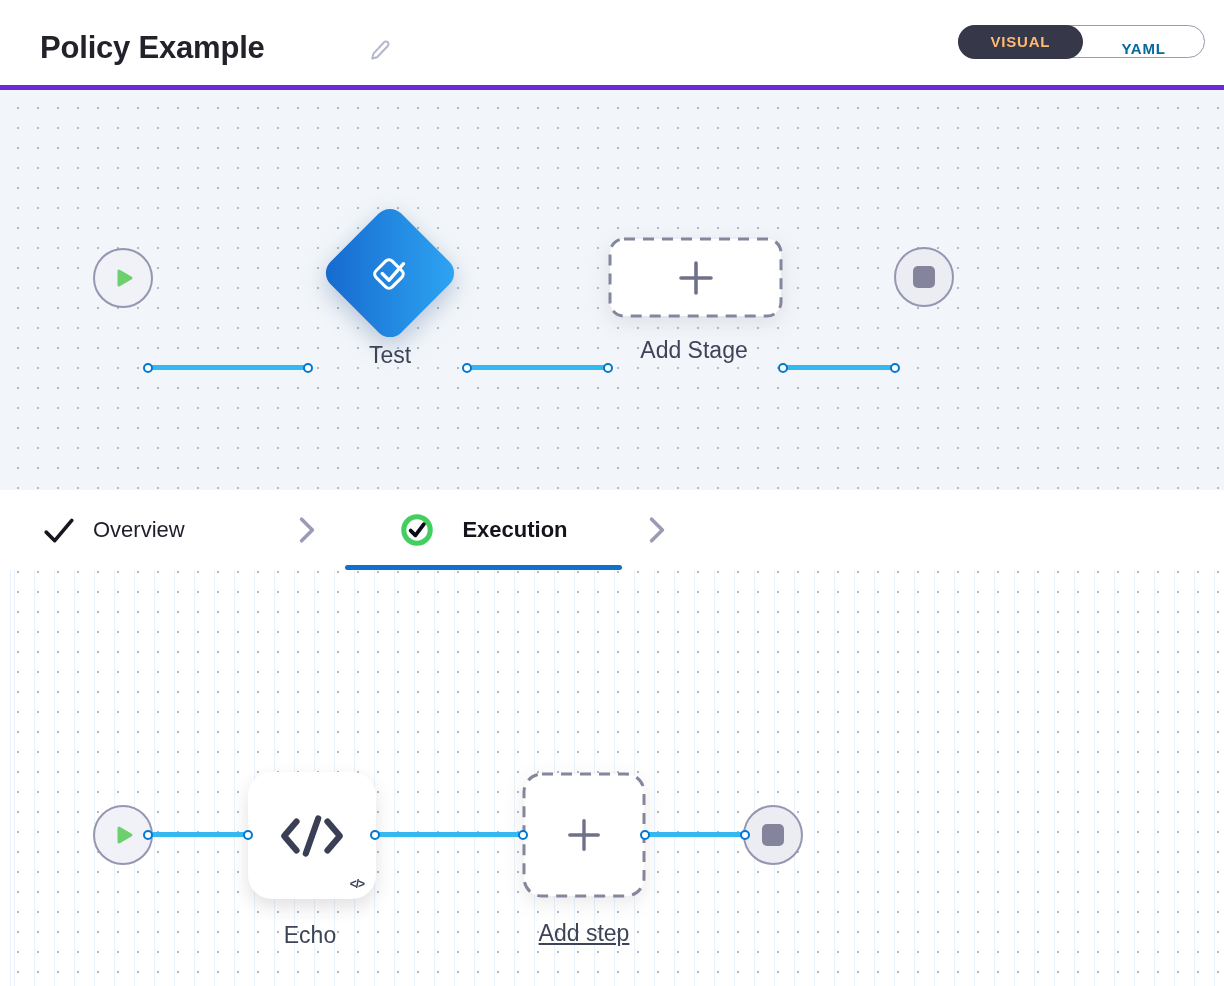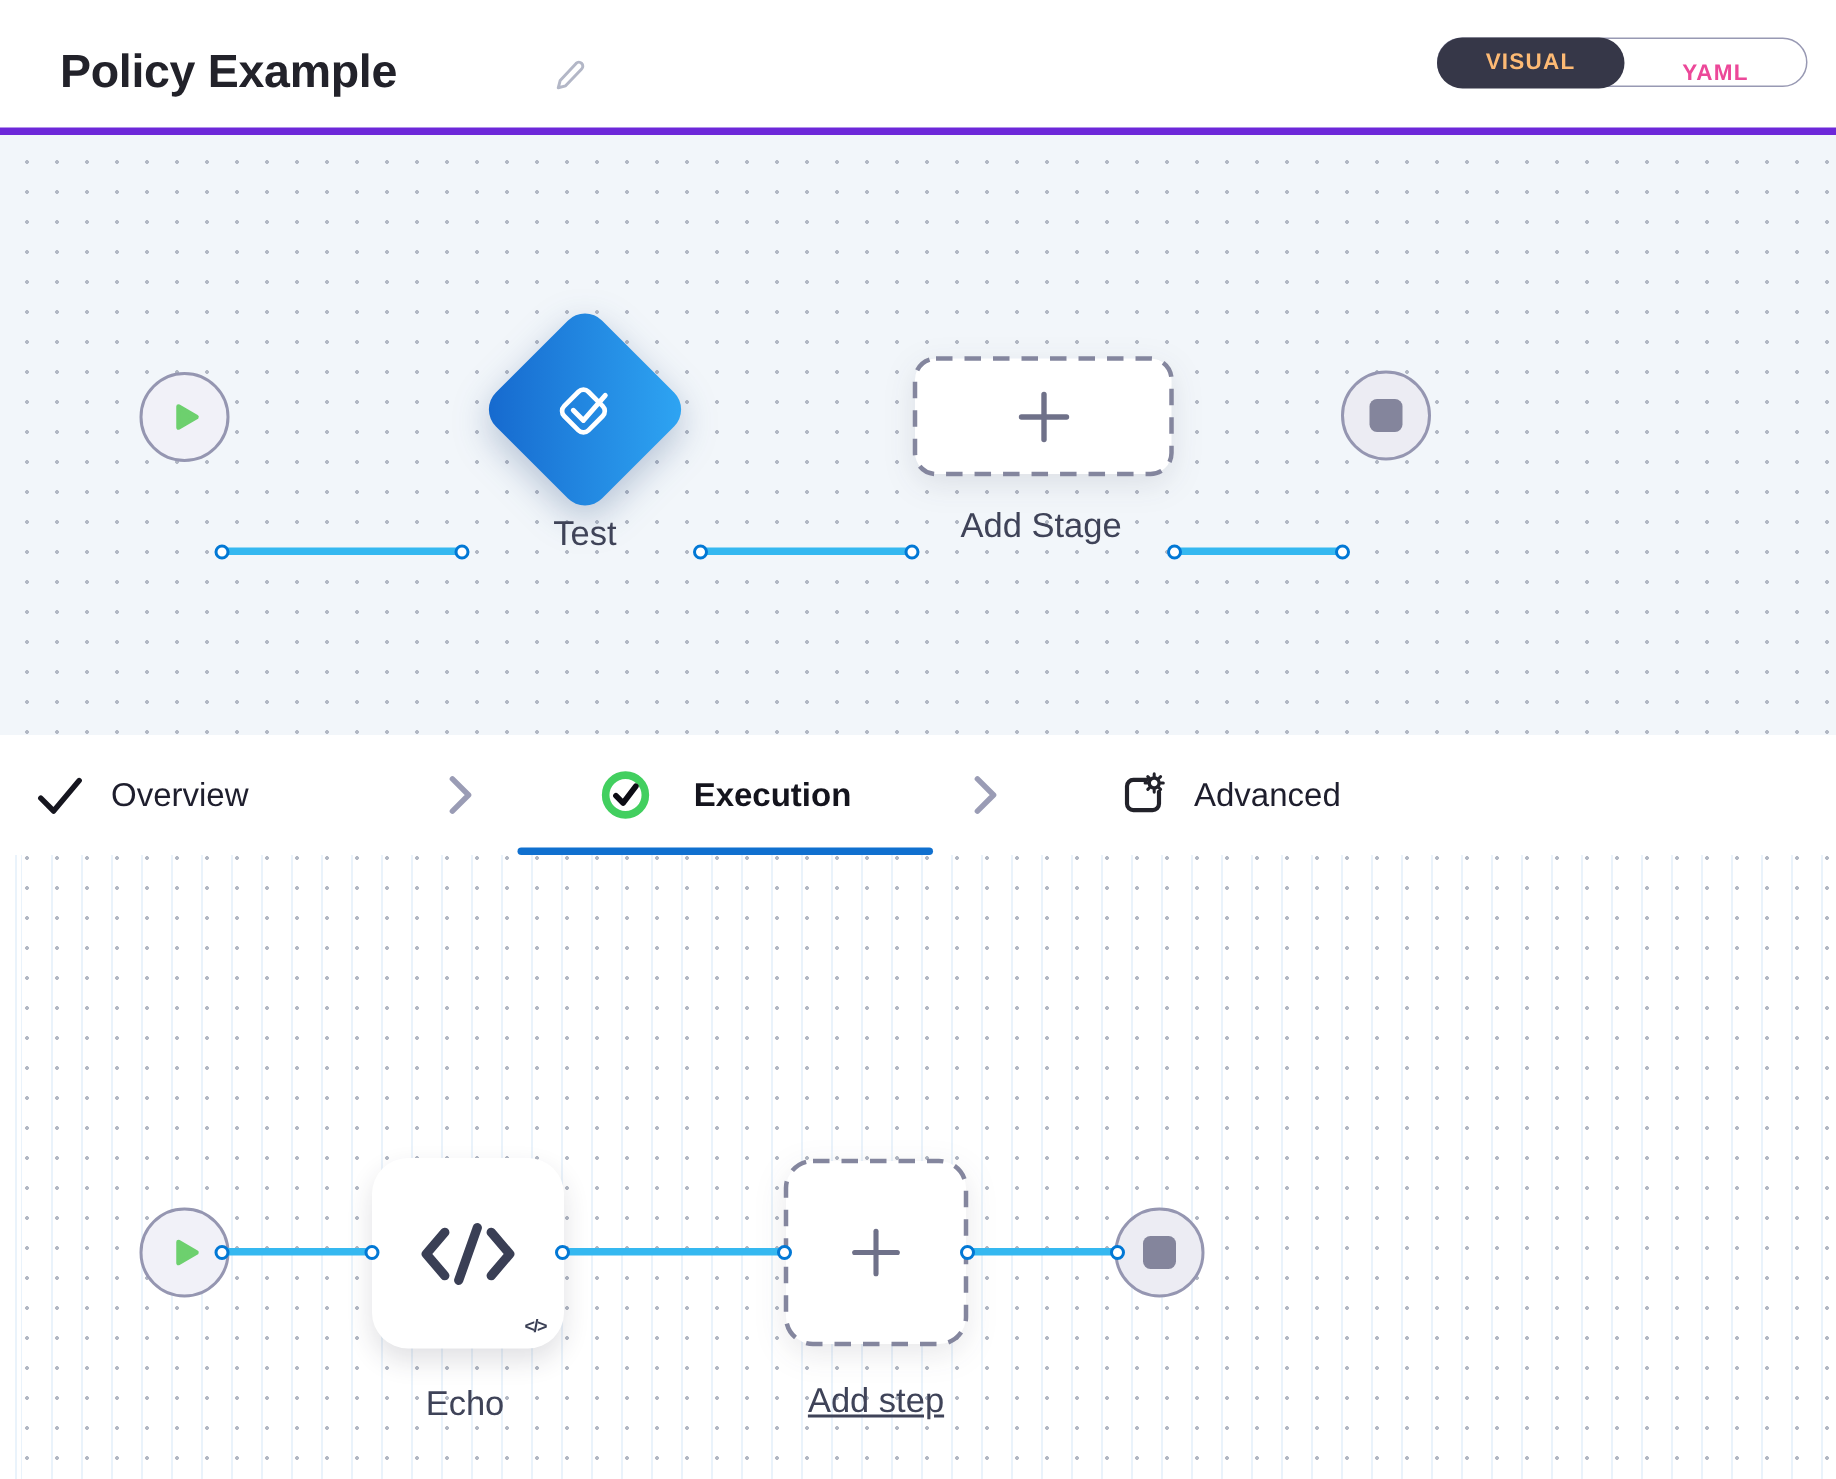--- a/index.html
+++ b/index.html
@@ -11,21 +11,21 @@
   .header { position:absolute; top:0; left:0; width:100%; height:90px; background:#fff;
             border-bottom:5px solid #6d28d9; z-index:10; }
   .page-title { position:absolute; left:40px; top:30px; font-size:31px; font-weight:700;
                 color:#22222a; letter-spacing:-.2px; }
   .edit-btn { position:absolute; left:368px; top:38px; width:26px; height:26px; border:none;
               background:transparent; cursor:pointer; }
   .toggle { position:absolute; left:958px; top:25px; width:247px; height:33px;
             border:1.5px solid #9899b3; border-radius:17px; background:#fff; display:flex; }
   .toggle .seg { flex:1; border:none; background:transparent; border-radius:17px;
                  font-family:inherit; font-size:15px; font-weight:700; letter-spacing:.8px;
-                 color:#ec4899; cursor:pointer;margin-top:14px; }
+                 color:#0369a1; cursor:pointer;margin-top:14px; }
   .toggle .seg.active { background:#363748; color:#fdba74; margin:-1.5px 0 -1.5px -1.5px; flex:1.04; }
 
   
   .canvas { position:absolute; left:0; width:1224px; }
   .canvas-stage { top:90px; height:400px; background-color:#f2f6fa;
     background-image:radial-gradient(circle,#b2b8c4 1.15px,transparent 1.45px);
     background-size:20px 20px; background-position:8px 8px; }
   .canvas-step { top:570px; height:416px; background-color:#ffffff;
     background-image:
       radial-gradient(circle,#b2b8c4 1.15px,transparent 1.45px),
@@ -136,21 +136,21 @@
       <span class="port port-r"></span>
     </div>
 
     <div class="round-node" style="left:894px; top:157px; background:#ececf3;">
       <div class="stop-square"></div>
     </div>
   </section>
 
   <nav class="tabbar">
 
-    <div class="tab" style="left:24px;">
+    <div class="tab" style="left:43px;">
       <svg width="32" height="30" viewBox="0 0 30 28">
         <polyline points="3,16 11,24 27,5" fill="none" stroke="#16161f" stroke-width="3.4" stroke-linecap="round" stroke-linejoin="round"></polyline>
       </svg>
       <span class="tab-label">Overview</span>
     </div>
 
     <svg class="chev" style="left:298px;" width="18" height="28" viewBox="0 0 16 26">
       <polyline points="3,3 13,13 3,23" fill="none" stroke="#9a9cb5" stroke-width="3.4" stroke-linecap="round" stroke-linejoin="round"></polyline>
     </svg>
 
@@ -160,39 +160,20 @@
         <polyline points="11,17.5 15.5,22 23.5,11.5" fill="none" stroke="#0c0c14" stroke-width="3.6" stroke-linecap="round" stroke-linejoin="round"></polyline>
       </svg>
       <span class="tab-label bold">Execution</span>
       <span class="tab-underline"></span>
     </div>
 
     <svg class="chev" style="left:648px;" width="18" height="28" viewBox="0 0 16 26">
       <polyline points="3,3 13,13 3,23" fill="none" stroke="#9a9cb5" stroke-width="3.4" stroke-linecap="round" stroke-linejoin="round"></polyline>
     </svg>
 
-    <div class="tab" style="left:746px;">
-      <svg width="32" height="32" viewBox="0 0 30 30">
-        <path d="M17.5 5.5 H9 a4 4 0 0 0 -4 4 v11 a4 4 0 0 0 4 4 h12 a4 4 0 0 0 4 -4 V13" fill="none" stroke="#22222a" stroke-width="2.6" stroke-linecap="round"></path>
-        <g transform="translate(22,7.5)" stroke="#22222a" fill="none">
-          <circle r="3.1" stroke-width="2.1"></circle>
-          <g stroke-width="1.9" stroke-linecap="round">
-            <line x1="4" y1="0" x2="5.7" y2="0"></line>
-              <line x1="-4" y1="0" x2="-5.7" y2="0"></line>
-            <line x1="0" y1="4" x2="0" y2="5.7"></line>
-              <line x1="0" y1="-4" x2="0" y2="-5.7"></line>
-            <line x1="2.8" y1="2.8" x2="4" y2="4"></line>
-              <line x1="-2.8" y1="2.8" x2="-4" y2="4"></line>
-            <line x1="2.8" y1="-2.8" x2="4" y2="-4"></line>
-              <line x1="-2.8" y1="-2.8" x2="-4" y2="-4"></line>
-          </g>
-        </g>
-      </svg>
-      <span class="tab-label">Advanced</span>
-    </div>
   </nav>
 
   <section class="canvas canvas-step">
 
     <div class="round-node" style="left:93px; top:235px;">
       <svg width="26" height="26" viewBox="0 0 26 26">
         <path d="M9 6 L21 13 L9 20 Z" fill="#6dd06e" stroke="#6dd06e" stroke-width="3" stroke-linejoin="round"></path>
       </svg>
     </div>
 

